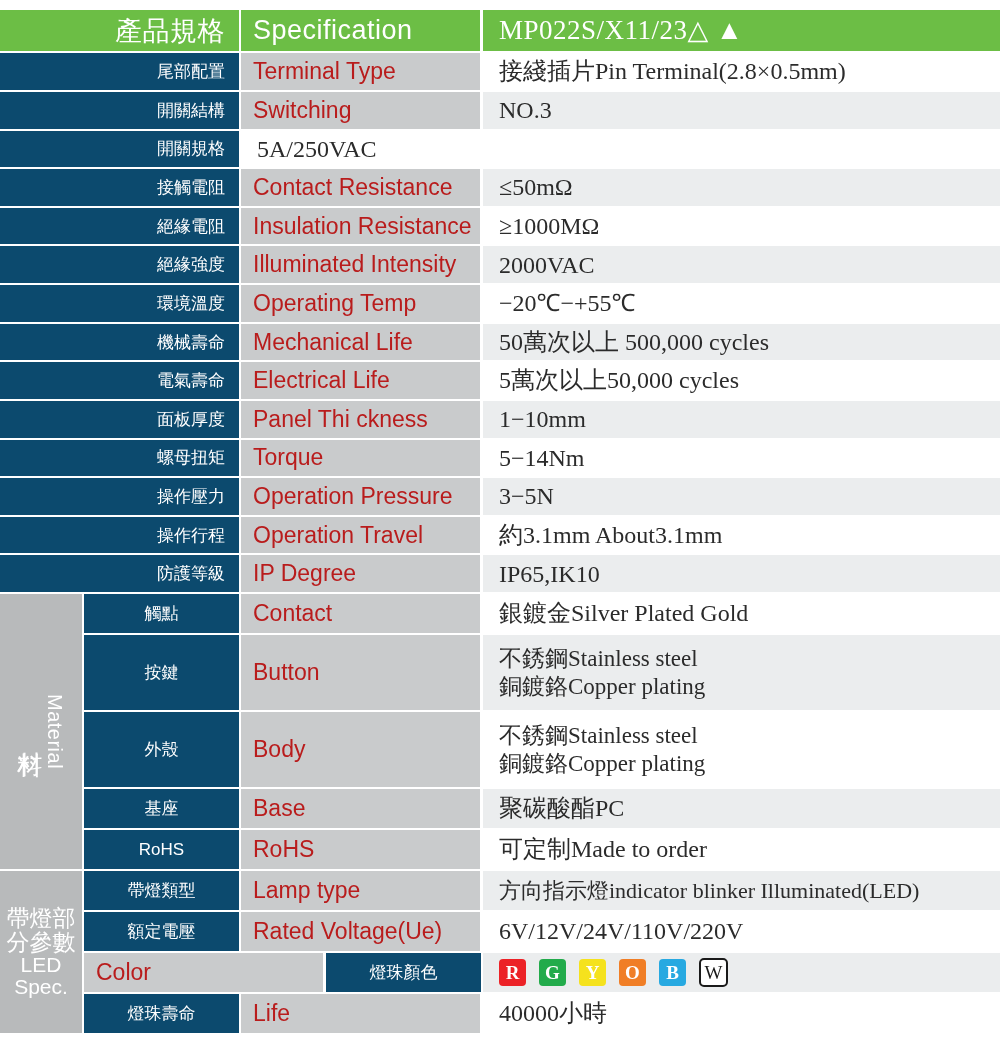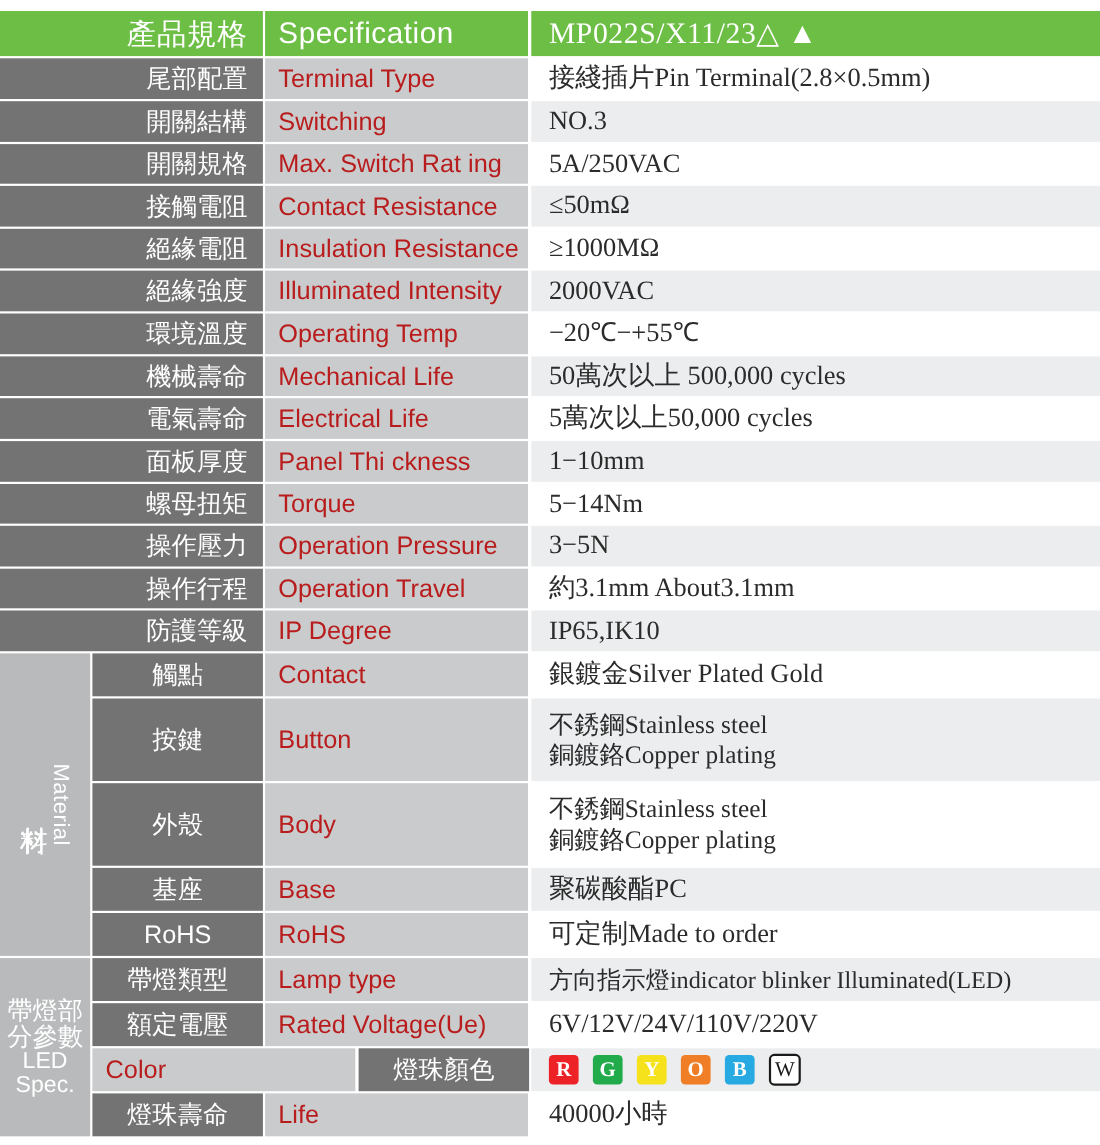--- a/index.html
+++ b/index.html
@@ -30,24 +30,24 @@
     font-size:27px;
     letter-spacing:0.5px;
   }
   .header-row .cn{justify-content:flex-end;padding-right:14px;}
   .header-row .en{justify-content:flex-start;padding-left:12px;}
   .header-row .val{justify-content:flex-start;padding-left:16px;}
   
   .cell{box-sizing:border-box;}
   .cn{
     width:239px;flex:0 0 239px;
-    background:#737373;color:#ffffff;
+    background:#0c4a6e;color:#ffffff;
     display:flex;align-items:center;justify-content:flex-end;
     padding-right:14px;
-    font-size:23px;
+    font-size:17px;
     margin-right:2px;
   }
   .en{
     width:239px;flex:0 0 239px;
     background:#c9cbcc;color:#b91c1c;
     display:flex;align-items:center;justify-content:flex-start;
     padding-left:12px;
     font-size:23px;
     margin-right:3px;
   }
@@ -139,21 +139,20 @@
     <div class="cell en">Terminal Type</div>
     <div class="cell val">接綫插片Pin Terminal(2.8×0.5mm)</div>
   </div>
   <div class="row data-row">
     <div class="cell cn">開關結構</div>
     <div class="cell en">Switching</div>
     <div class="cell val alt">NO.3</div>
   </div>
   <div class="row data-row">
     <div class="cell cn">開關規格</div>
-    <div class="cell en">Max. Switch Rat ing</div>
     <div class="cell val">5A/250VAC</div>
   </div>
   <div class="row data-row">
     <div class="cell cn">接觸電阻</div>
     <div class="cell en">Contact Resistance</div>
     <div class="cell val alt">≤50mΩ</div>
   </div>
   <div class="row data-row">
     <div class="cell cn">絕緣電阻</div>
     <div class="cell en">Insulation Resistance</div>

